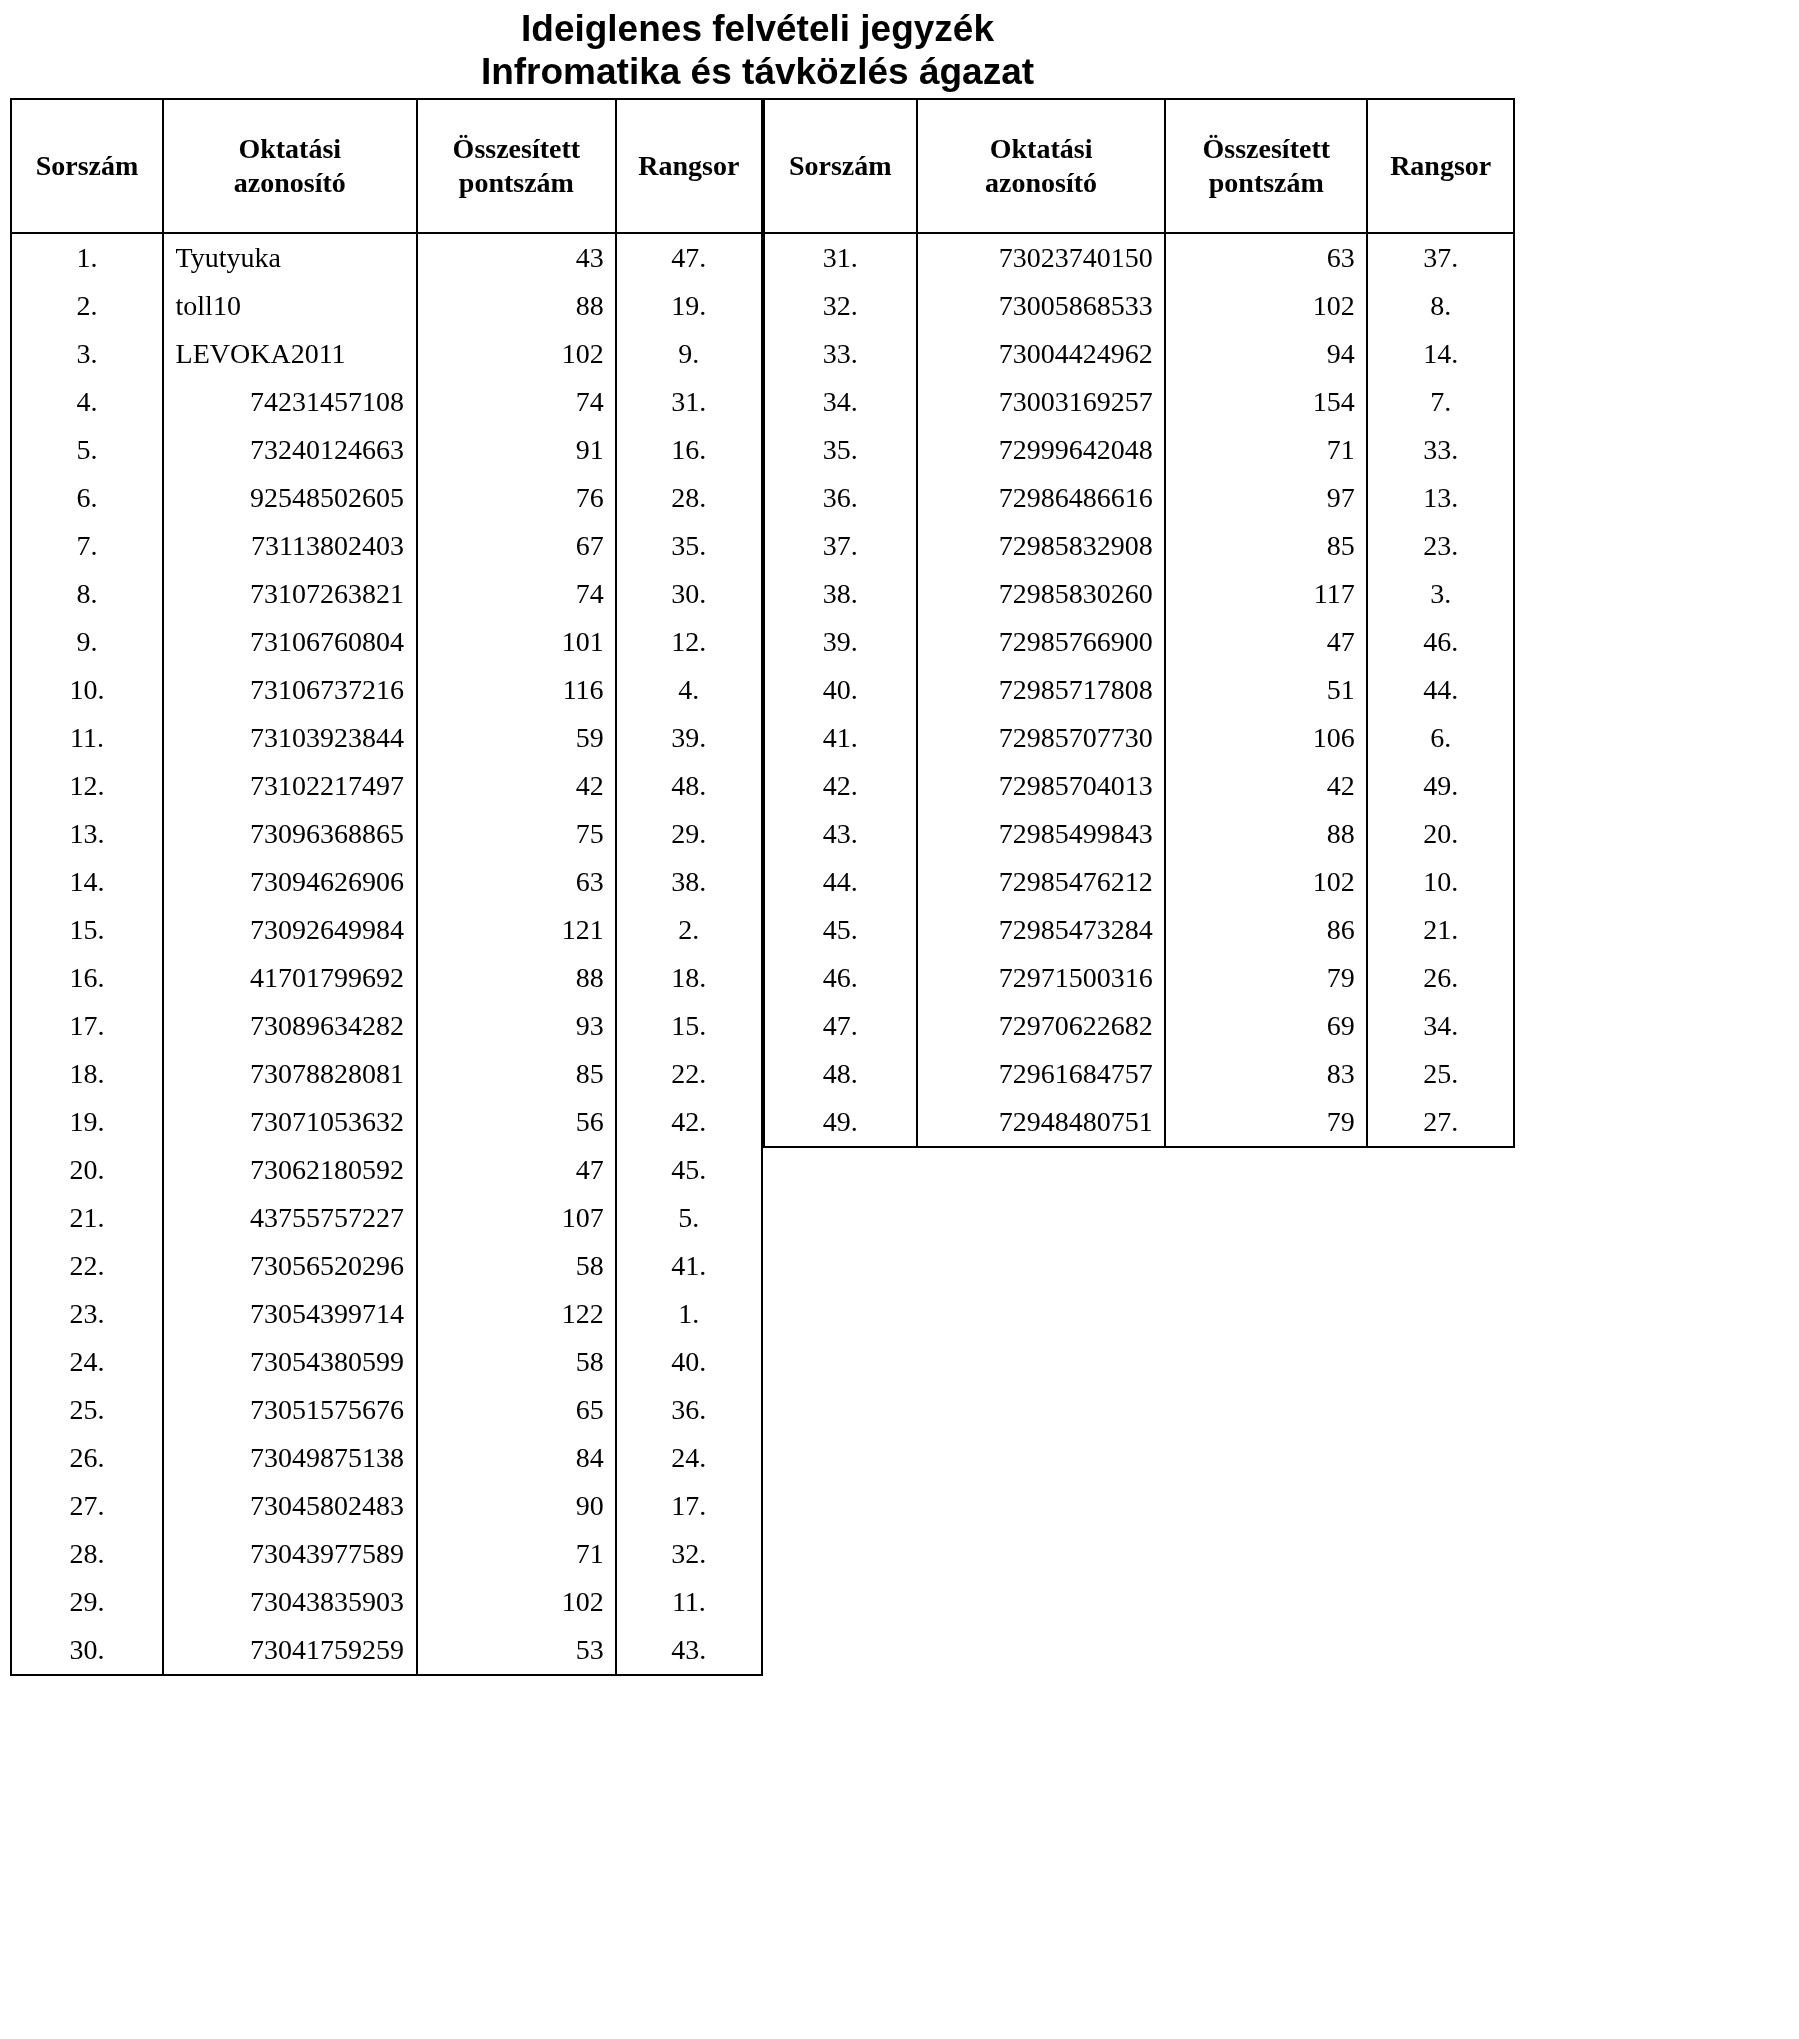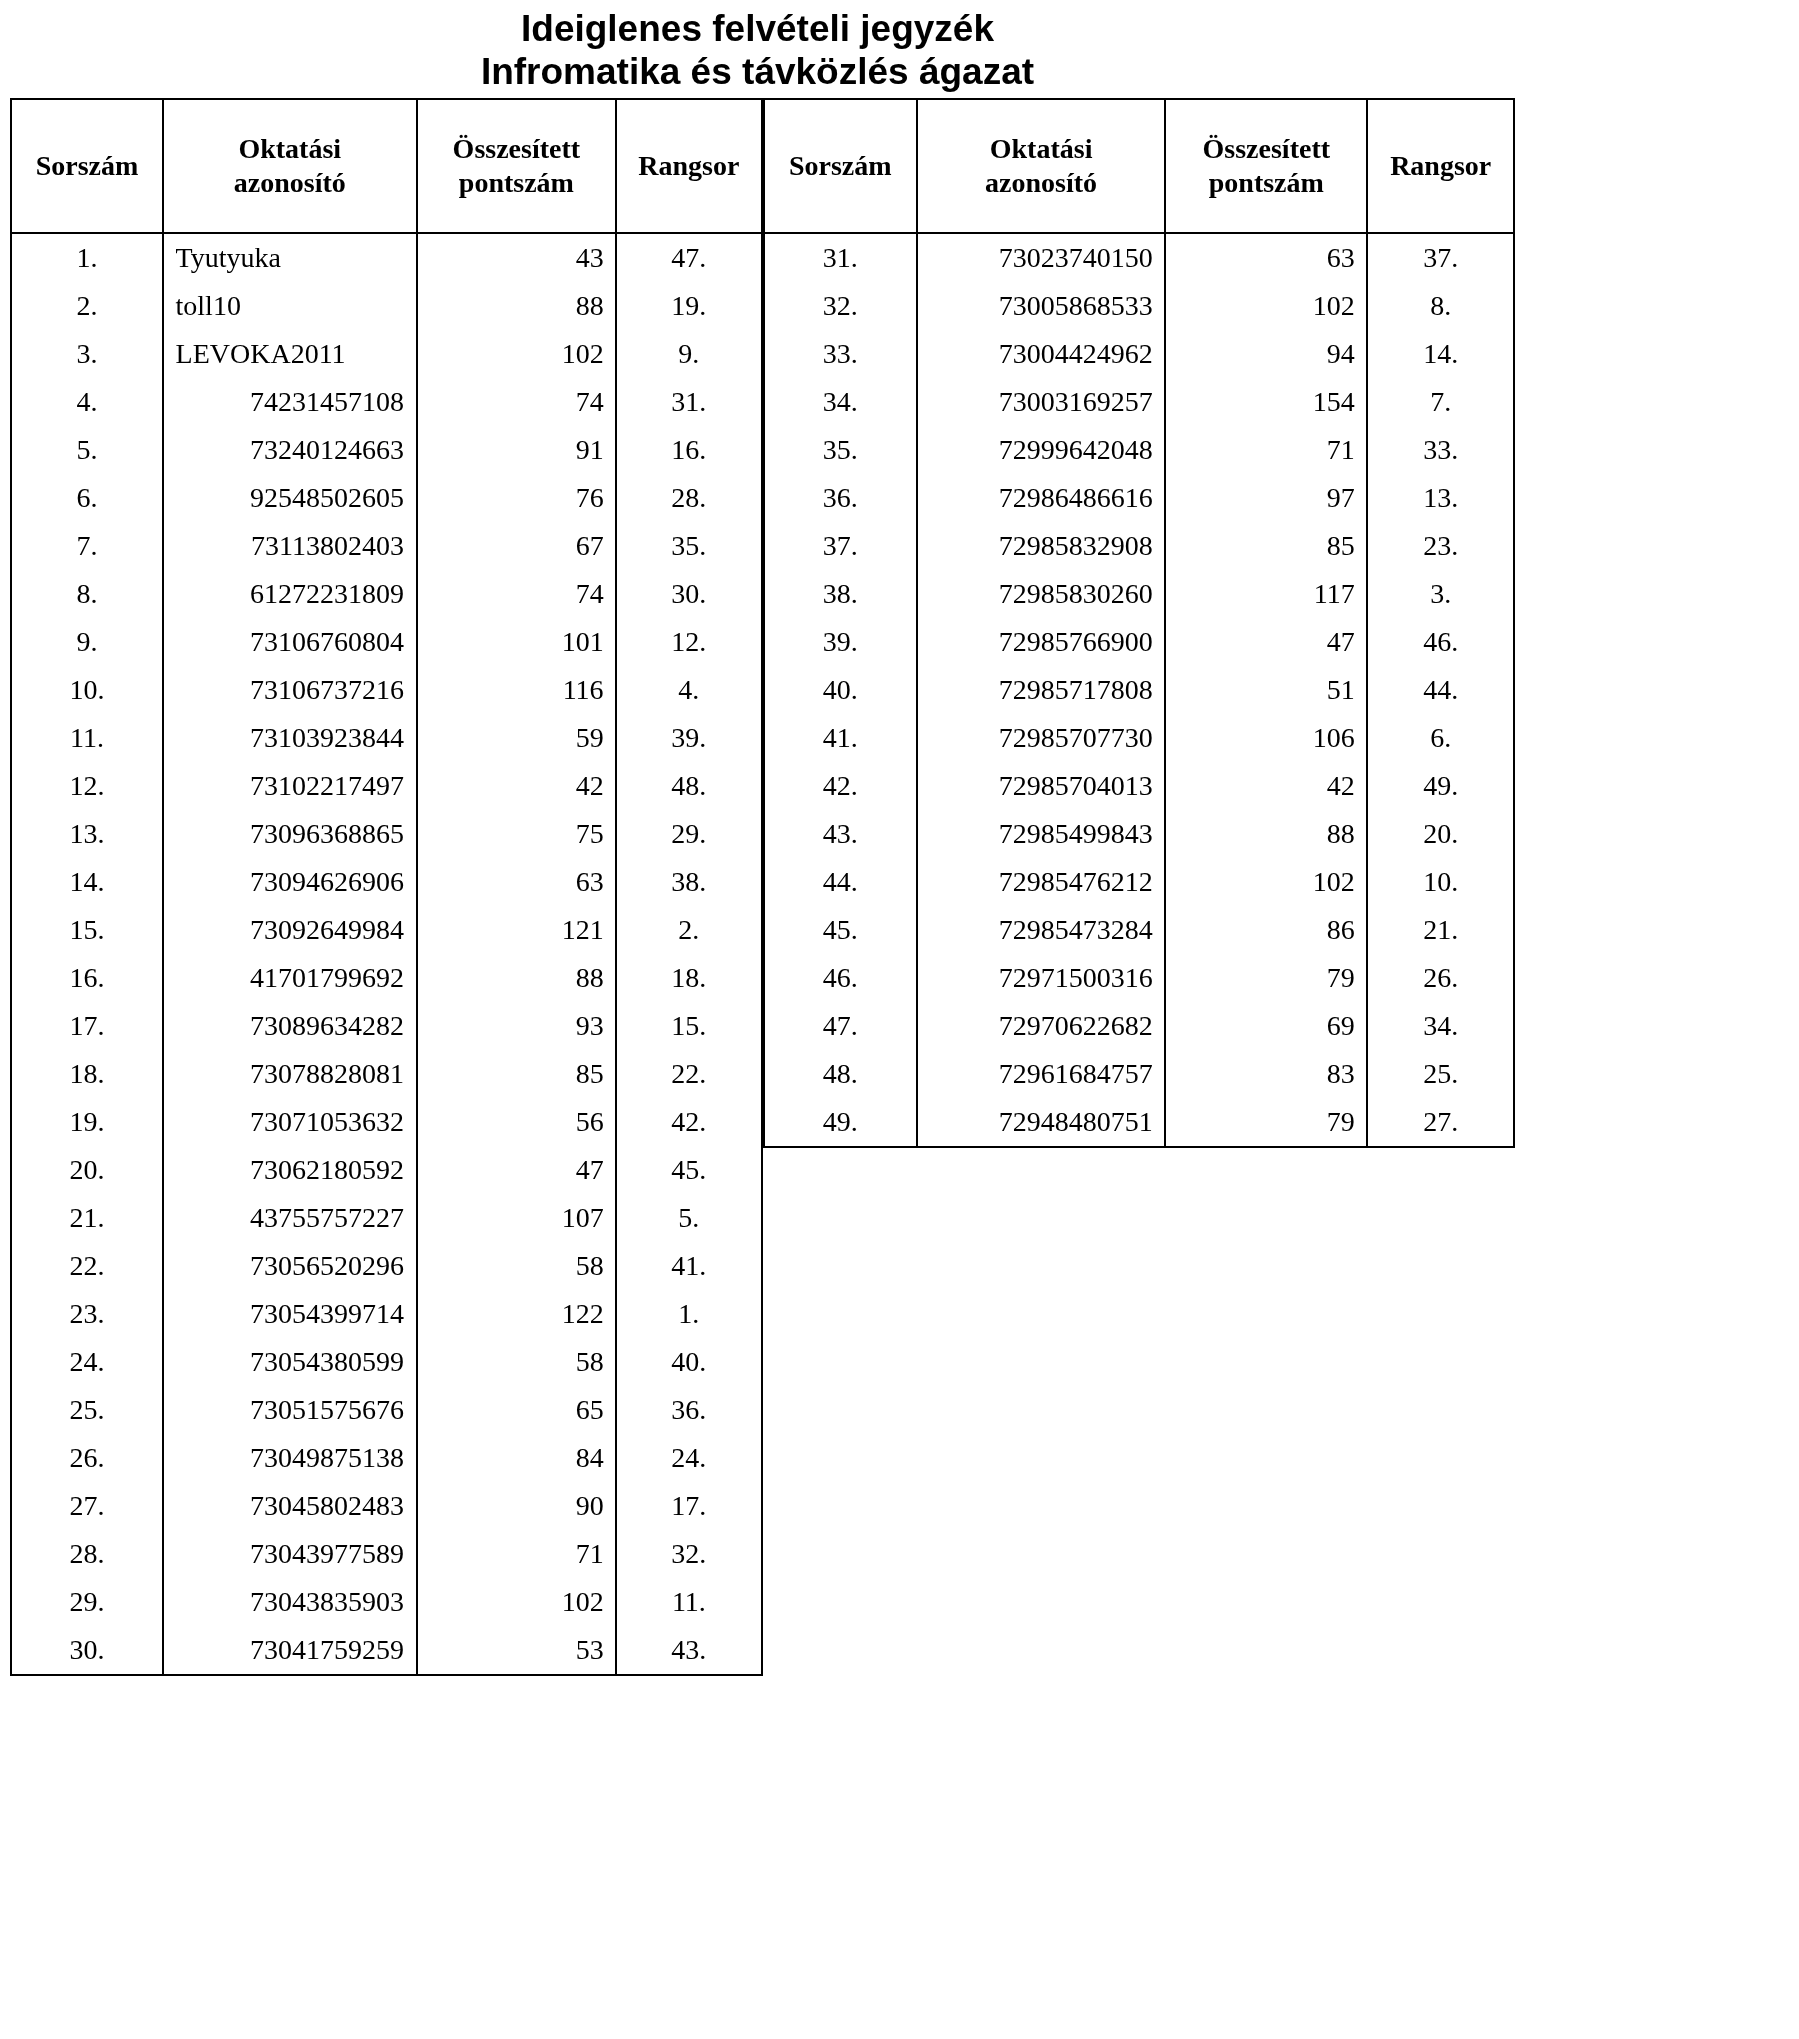--- a/index.html
+++ b/index.html
@@ -153,21 +153,21 @@
             <td class="c-rang">28.</td>
           </tr>
           <tr>
             <td class="c-sor">7.</td>
             <td class="c-okt">73113802403</td>
             <td class="c-pont">67</td>
             <td class="c-rang">35.</td>
           </tr>
           <tr>
             <td class="c-sor">8.</td>
-            <td class="c-okt">61272231809</td>
+            <td class="c-okt">73107263821</td>
             <td class="c-pont">74</td>
             <td class="c-rang">30.</td>
           </tr>
           <tr>
             <td class="c-sor">9.</td>
             <td class="c-okt">73106760804</td>
             <td class="c-pont">101</td>
             <td class="c-rang">12.</td>
           </tr>
           <tr>

